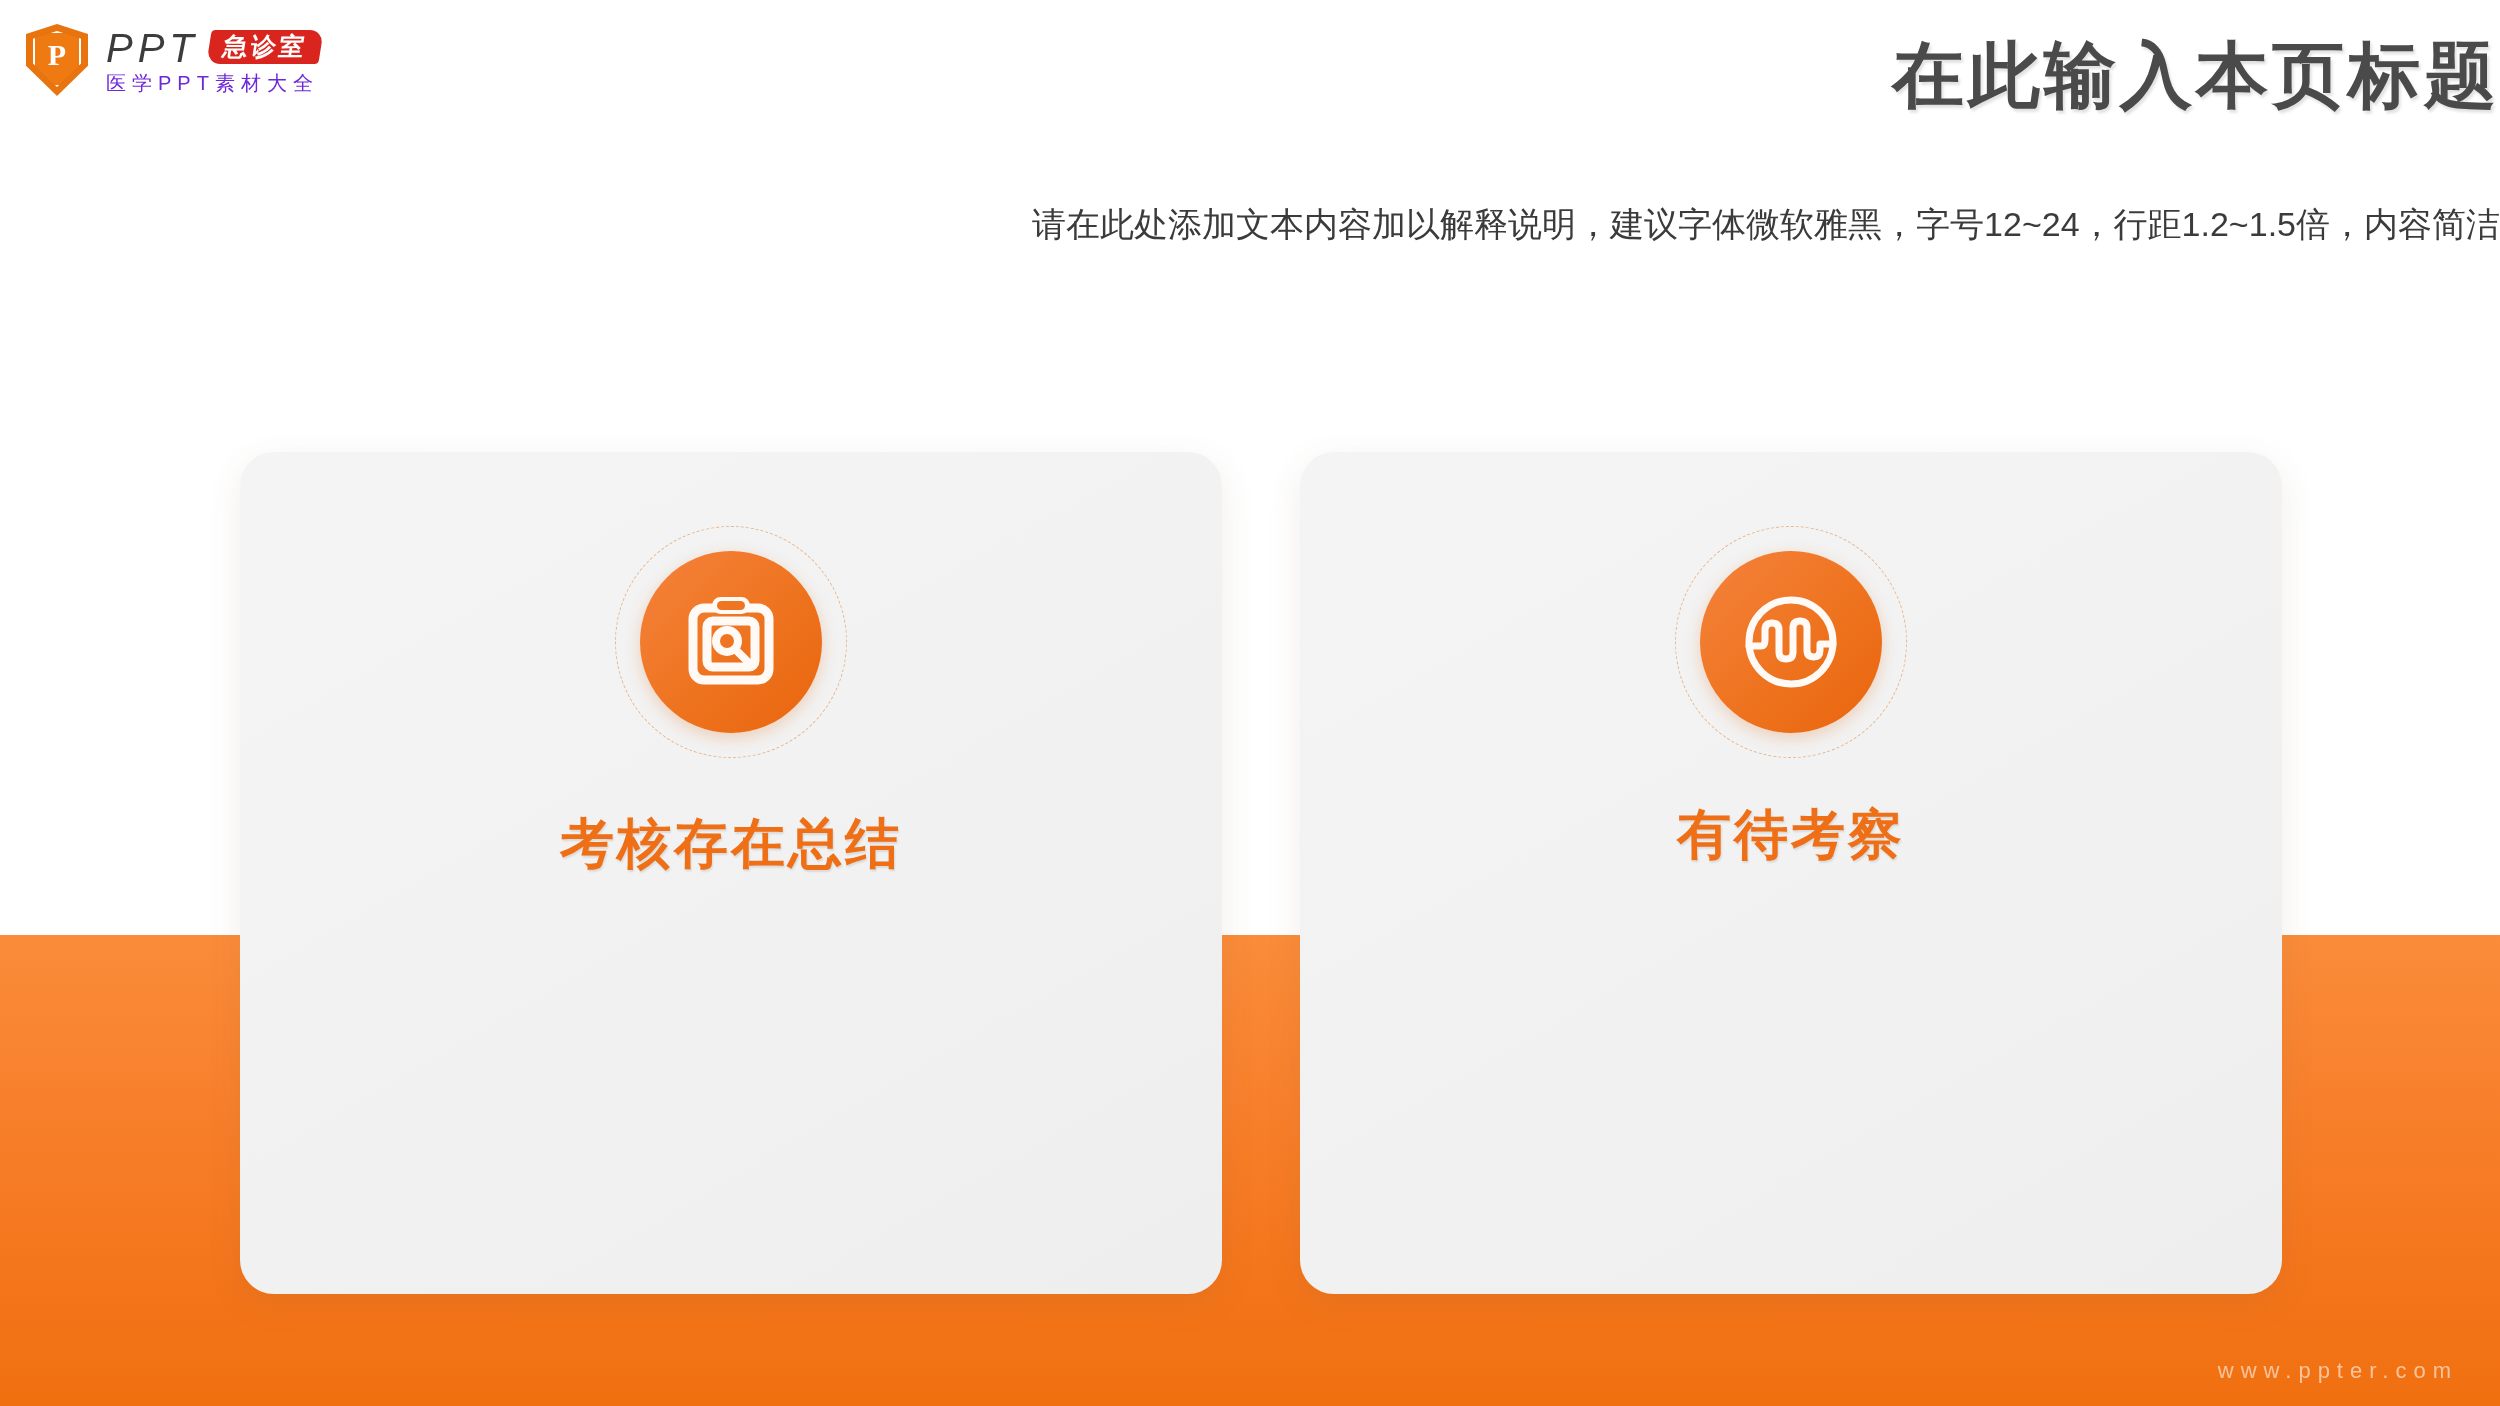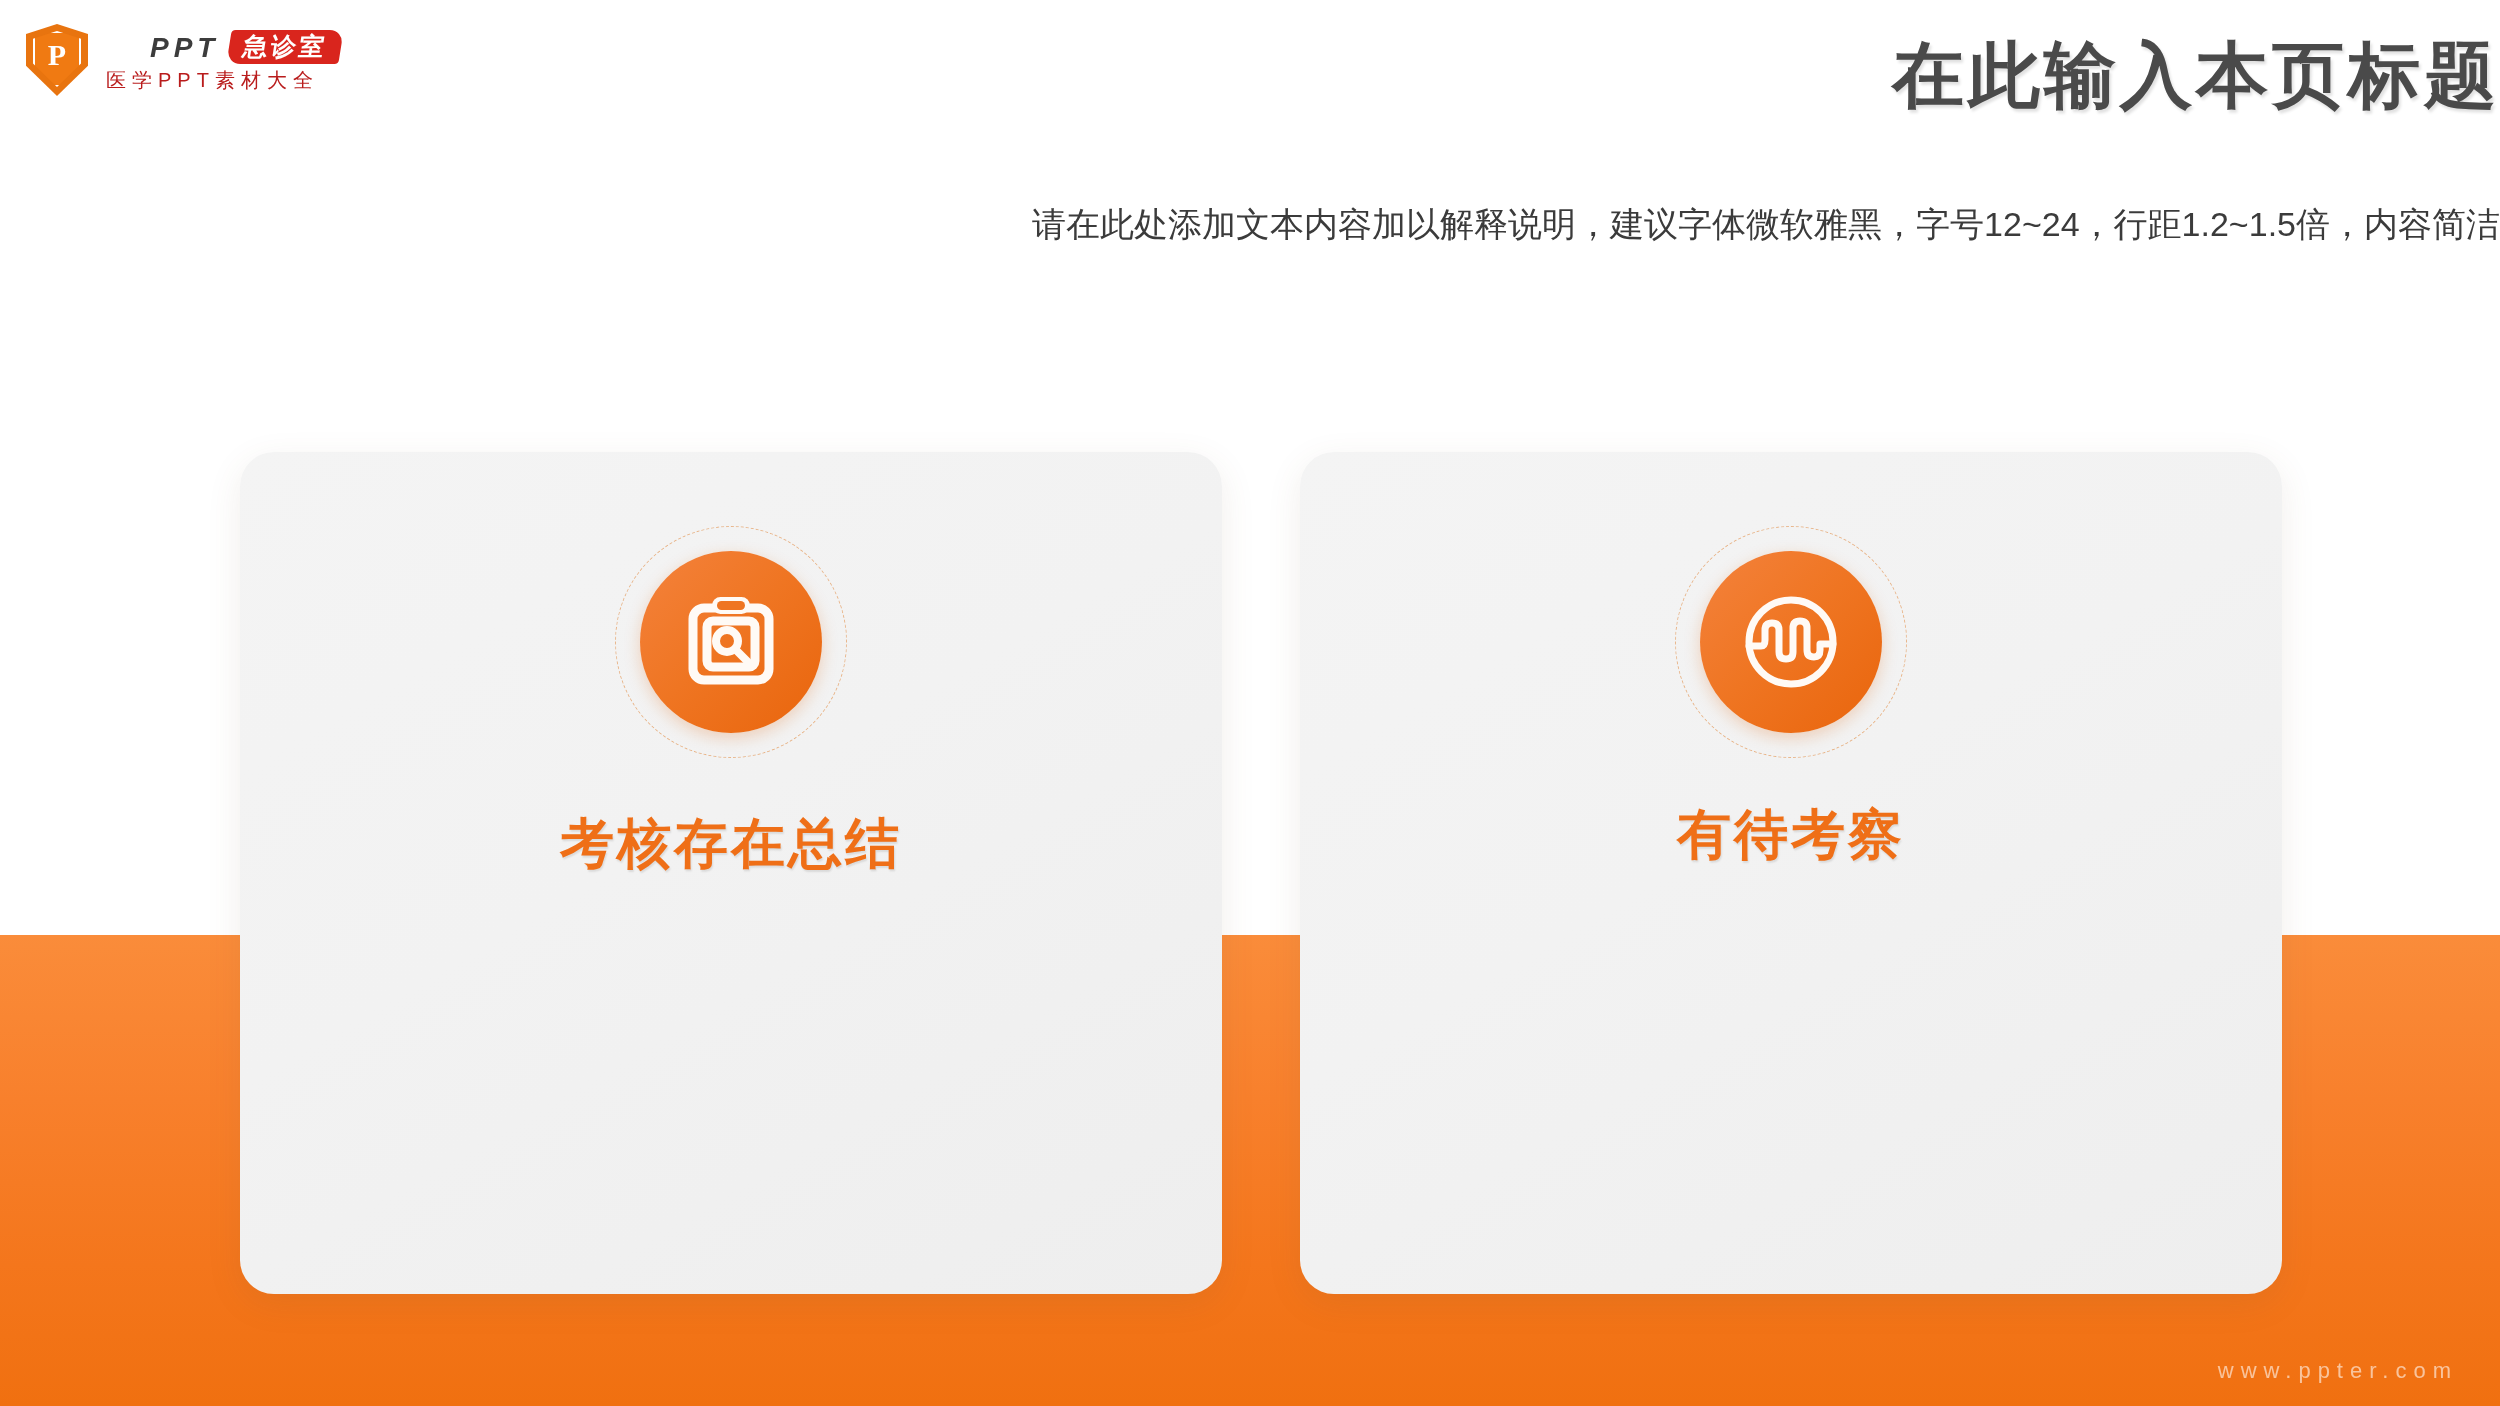--- a/index.html
+++ b/index.html
@@ -42,34 +42,34 @@
     position:absolute; left:0; right:0; top:16px;
     text-align:center;
     color:#ffffff;
     font-family:"Liberation Serif","DejaVu Serif",serif;
     font-weight:bold; font-size:30px; line-height:1;
   }
   #logo-text{ display:flex; flex-direction:column; gap:5px; }
   #logo-row1{ display:flex; align-items:center; gap:10px; }
   #logo-ppt{
     font-family:"Liberation Sans","DejaVu Sans",sans-serif;
-    font-weight:bold; font-style:italic;
-    font-size:28px; letter-spacing:5px; color:#3c3c3c; line-height:1;margin-left:44px;
+    font-weight:normal; font-style:italic;
+    font-size:40px; letter-spacing:5px; color:#3c3c3c; line-height:1;
   }
   #logo-badge{
     background:#d9251d;
     color:#ffffff;
     font-size:25px; font-weight:bold; letter-spacing:3px;
     padding:3px 14px 5px 14px;
     border-radius:4px 14px 4px 14px;
     transform:skewX(-9deg);
     line-height:1.05;
   }
   #logo-sub{
-    font-size:20px; letter-spacing:6px; color:#b91c1c; line-height:1;
+    font-size:20px; letter-spacing:6px; color:#6d28d9; line-height:1;
     font-weight:normal;
   }
 
   
   #page-title{
     position:absolute; left:0; top:30px; width:2500px;
     text-align:right;
     font-size:72px; font-weight:bold; color:#4a4a4a;
     letter-spacing:4px; line-height:1.25;
     text-shadow:2px 3px 3px rgba(0,0,0,.12);

